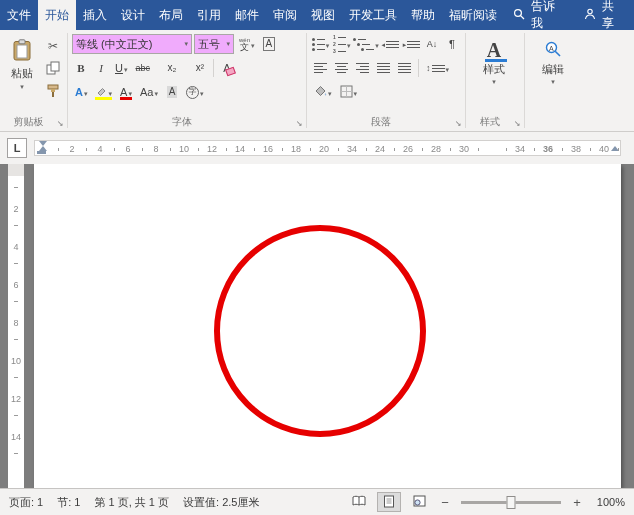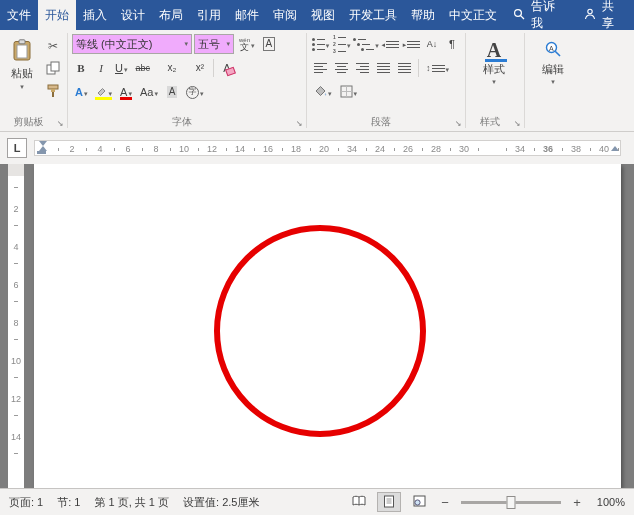--- a/index.html
+++ b/index.html
@@ -172,21 +172,21 @@
       <div class="tab active">开始</div>
       <div class="tab">插入</div>
       <div class="tab">设计</div>
       <div class="tab">布局</div>
       <div class="tab">引用</div>
       <div class="tab">邮件</div>
       <div class="tab">审阅</div>
       <div class="tab">视图</div>
       <div class="tab">开发工具</div>
       <div class="tab">帮助</div>
-      <div class="tab">中文正文</div>
+      <div class="tab">福昕阅读</div>
     </div>
   <div class="mb-right">
     <div class="mb-item">
       <span>
         <svg width="12" height="12" viewBox="0 0 12 12">
             <circle cx="5" cy="5" r="3.4" fill="none" stroke="#fff" stroke-width="1.2"></circle>
             <line x1="7.6" y1="7.6" x2="11" y2="11" stroke="#fff" stroke-width="1.3"></line>
           </svg>
       </span>
       <span>告诉我</span>

